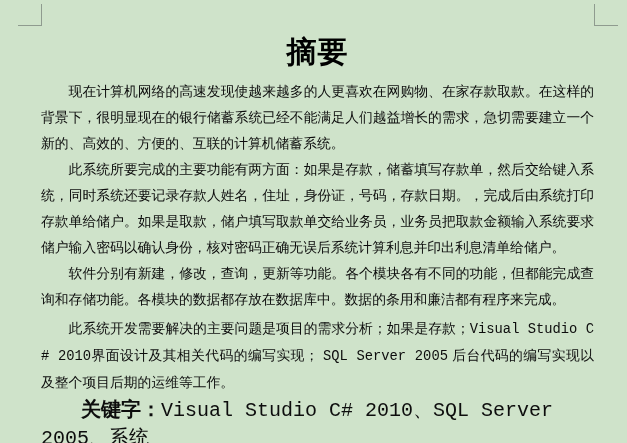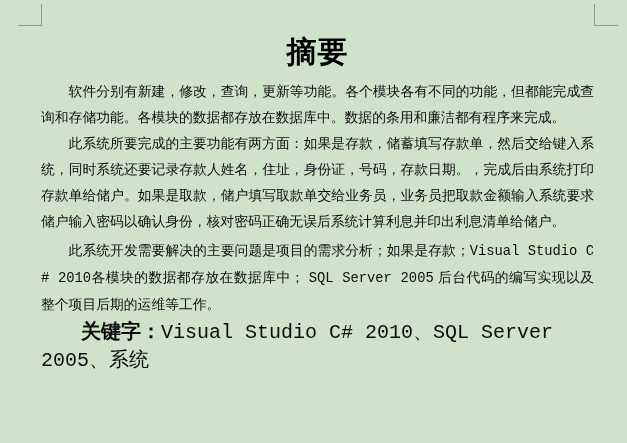--- a/index.html
+++ b/index.html
@@ -77,22 +77,23 @@
 </head>
 <body>
 
 <div class="crop-mark tl"></div>
 <div class="crop-mark tr"></div>
 
 <div class="content">
 
   <h1 class="doc-title">摘要</h1>
 
+  <p class="para">现在计算机网络的高速发现使越来越多的人更喜欢在网购物、在家存款取款。在这样的背景下，很明显现在的银行储蓄系统已经不能满足人们越益增长的需求，急切需要建立一个新的、高效的、方便的、互联的计算机储蓄系统。</p>
+
+  <p class="para">此系统所要完成的主要功能有两方面：如果是存款，储蓄填写存款单，然后交给键入系统，同时系统还要记录存款人姓名，住址，身份证，号码，存款日期。，完成后由系统打印存款单给储户。如果是取款，储户填写取款单交给业务员，业务员把取款金额输入系统要求储户输入密码以确认身份，核对密码正确无误后系统计算利息并印出利息清单给储户。</p>
 
   <p class="para">软件分别有新建，修改，查询，更新等功能。各个模块各有不同的功能，但都能完成查询和存储功能。各模块的数据都存放在数据库中。数据的条用和廉洁都有程序来完成。</p>
 
-  <p class="para">此系统所要完成的主要功能有两方面：如果是存款，储蓄填写存款单，然后交给键入系统，同时系统还要记录存款人姓名，住址，身份证，号码，存款日期。，完成后由系统打印存款单给储户。如果是取款，储户填写取款单交给业务员，业务员把取款金额输入系统要求储户输入密码以确认身份，核对密码正确无误后系统计算利息并印出利息清单给储户。</p>
-
-  <p class="para p4"><span>此系统开发需要解决的主要问题是项目的需求分析；如果是存款；</span><span class="latin">Visual Studio C# 2010</span><span>各模块的数据都存放在数据库中； </span><span class="latin">SQL Server 2005</span><span> 后台代码的编写实现以及整个项目后期的运维等工作。</span></p>
+  <p class="para p4"><span>此系统开发需要解决的主要问题是项目的需求分析；如果是存款；</span><span class="latin">Visual Studio C# 2010</span><span>界面设计及其相关代码的编写实现； </span><span class="latin">SQL Server 2005</span><span> 后台代码的编写实现以及整个项目后期的运维等工作。</span></p>
 
   <p class="keywords"><span class="kw-label">关键字：</span><span class="latin">Visual Studio C# 2010</span><span>、</span><span class="latin">SQL Server 2005</span><span>、</span><span>系统</span></p>
 
 </div>
 
 </body></html>

